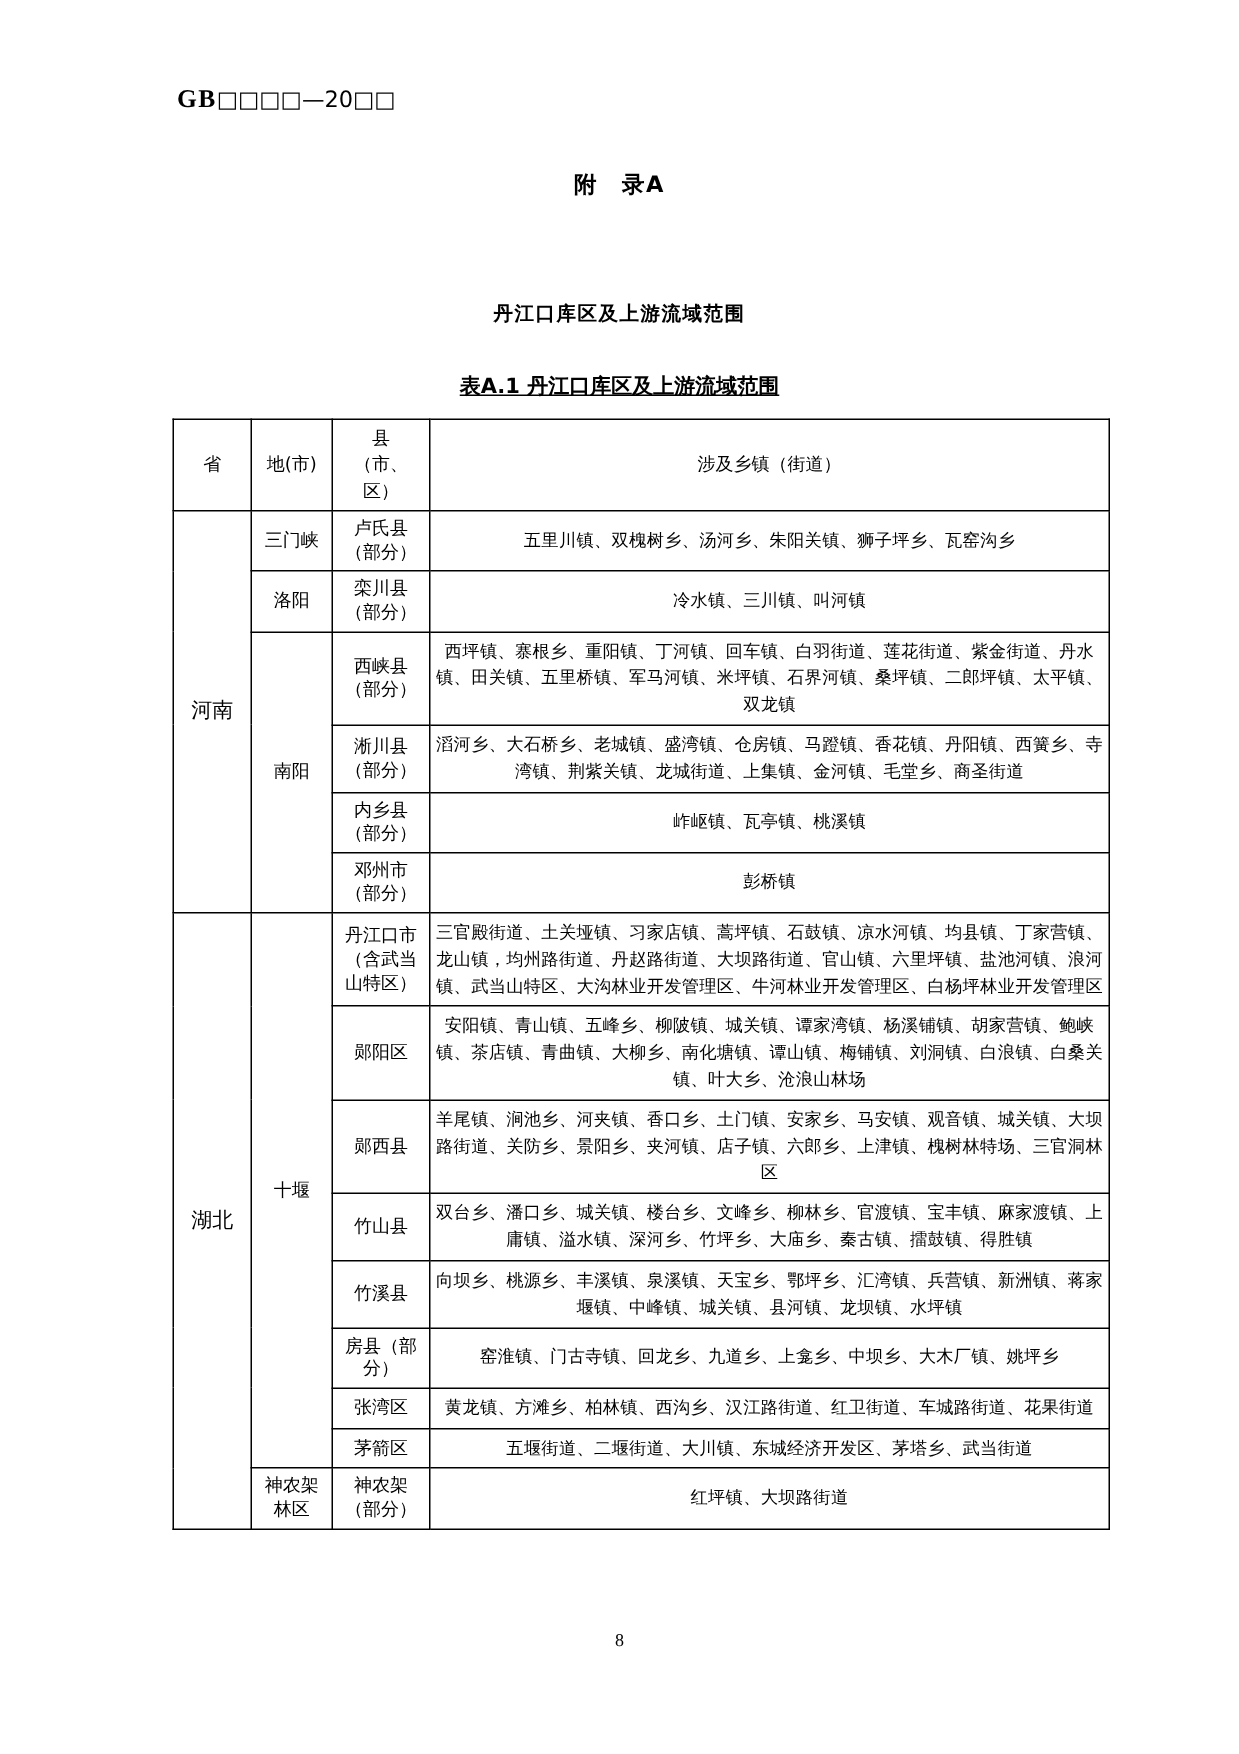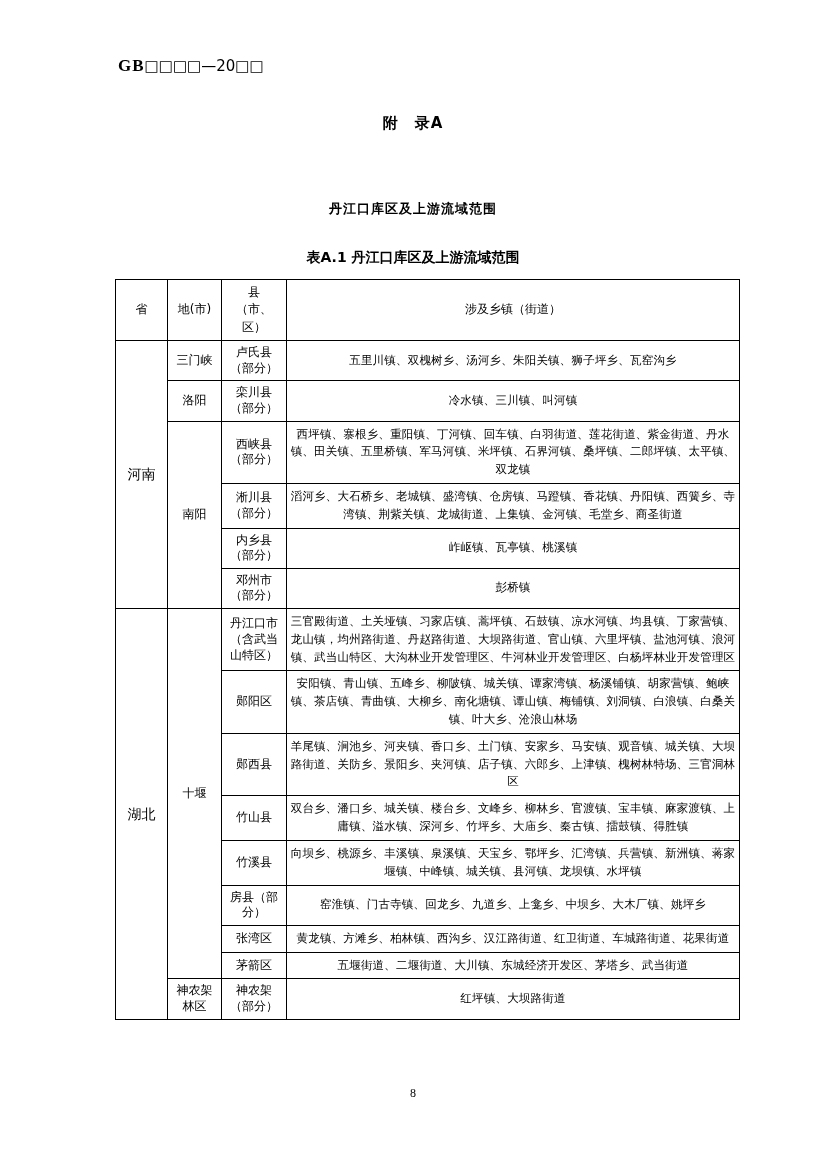--- a/index.html
+++ b/index.html
@@ -56,20 +56,21 @@
   .annex-kind { top: 160px; font-size: 14.5px; }
   .annex-name { top: 200px; font-size: 13px; }
 
   .table-caption {
     position: absolute;
     top: 249px;
     width: 826px;
     text-align: center;
     font-weight: bold;
     font-size: 14px;
+    text-decoration: underline;
   }
 
   
   .table-wrap {
     position: absolute;
     top: 279px;
     left: 115px;
     width: 596px;
   }
   table.range {

